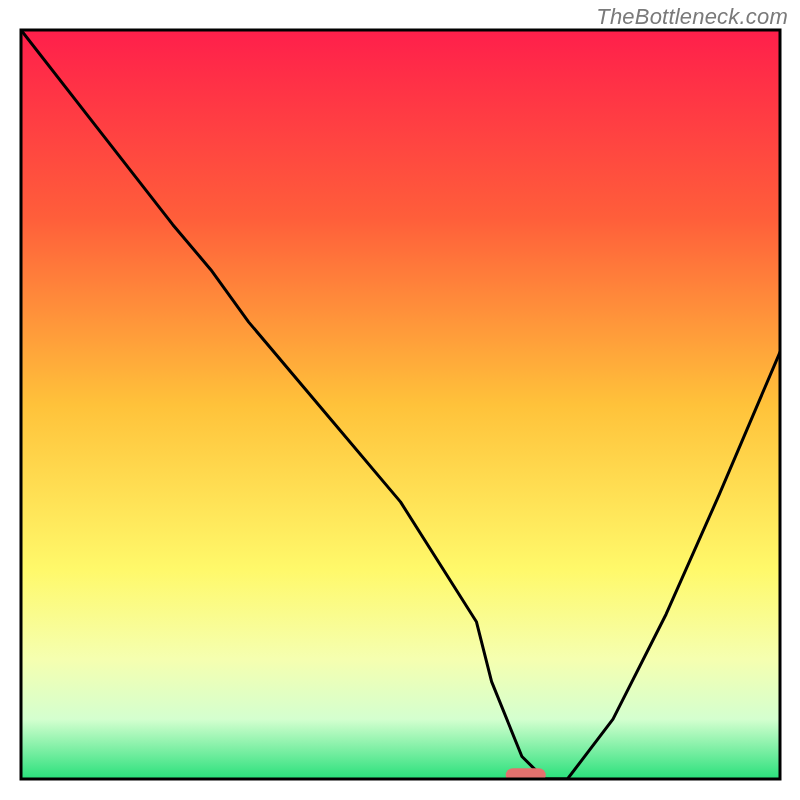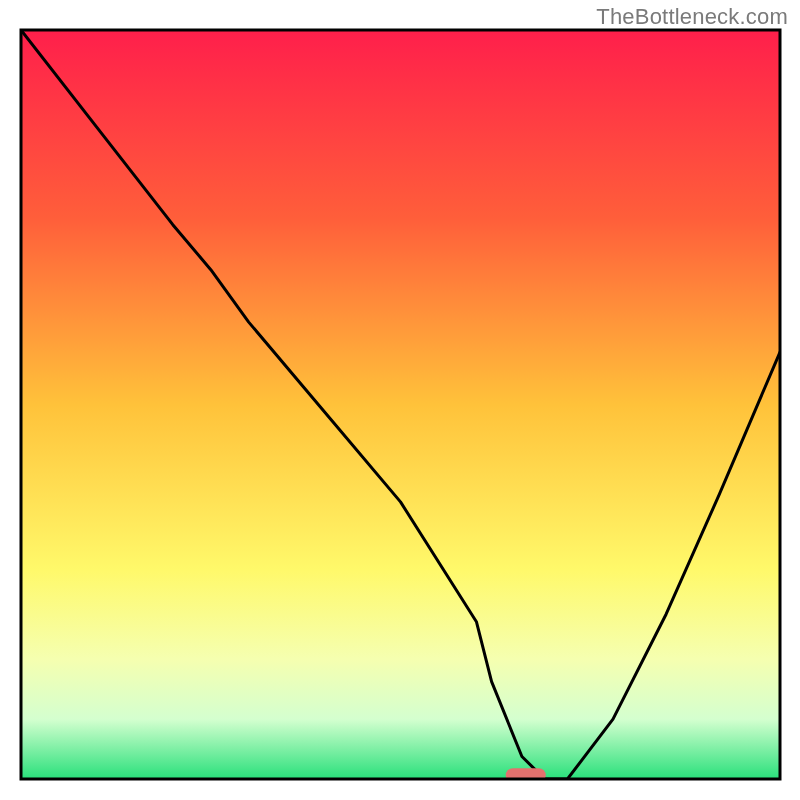--- a/index.html
+++ b/index.html
@@ -7,20 +7,21 @@
     padding: 0;
     width: 800px;
     height: 800px;
     background: #fff;
     font-family: Arial, Helvetica, sans-serif;
   }
   .wrap {
     position: relative;
     width: 800px;
     height: 724px;
+    font-style: italic;
   }
   .watermark {
     position: absolute;
     top: 4px;
     right: 12px;
     font-size: 22px;
     font-weight: 500;
     color: #7a7a7a;
     letter-spacing: 0.2px;
     z-index: 20;

